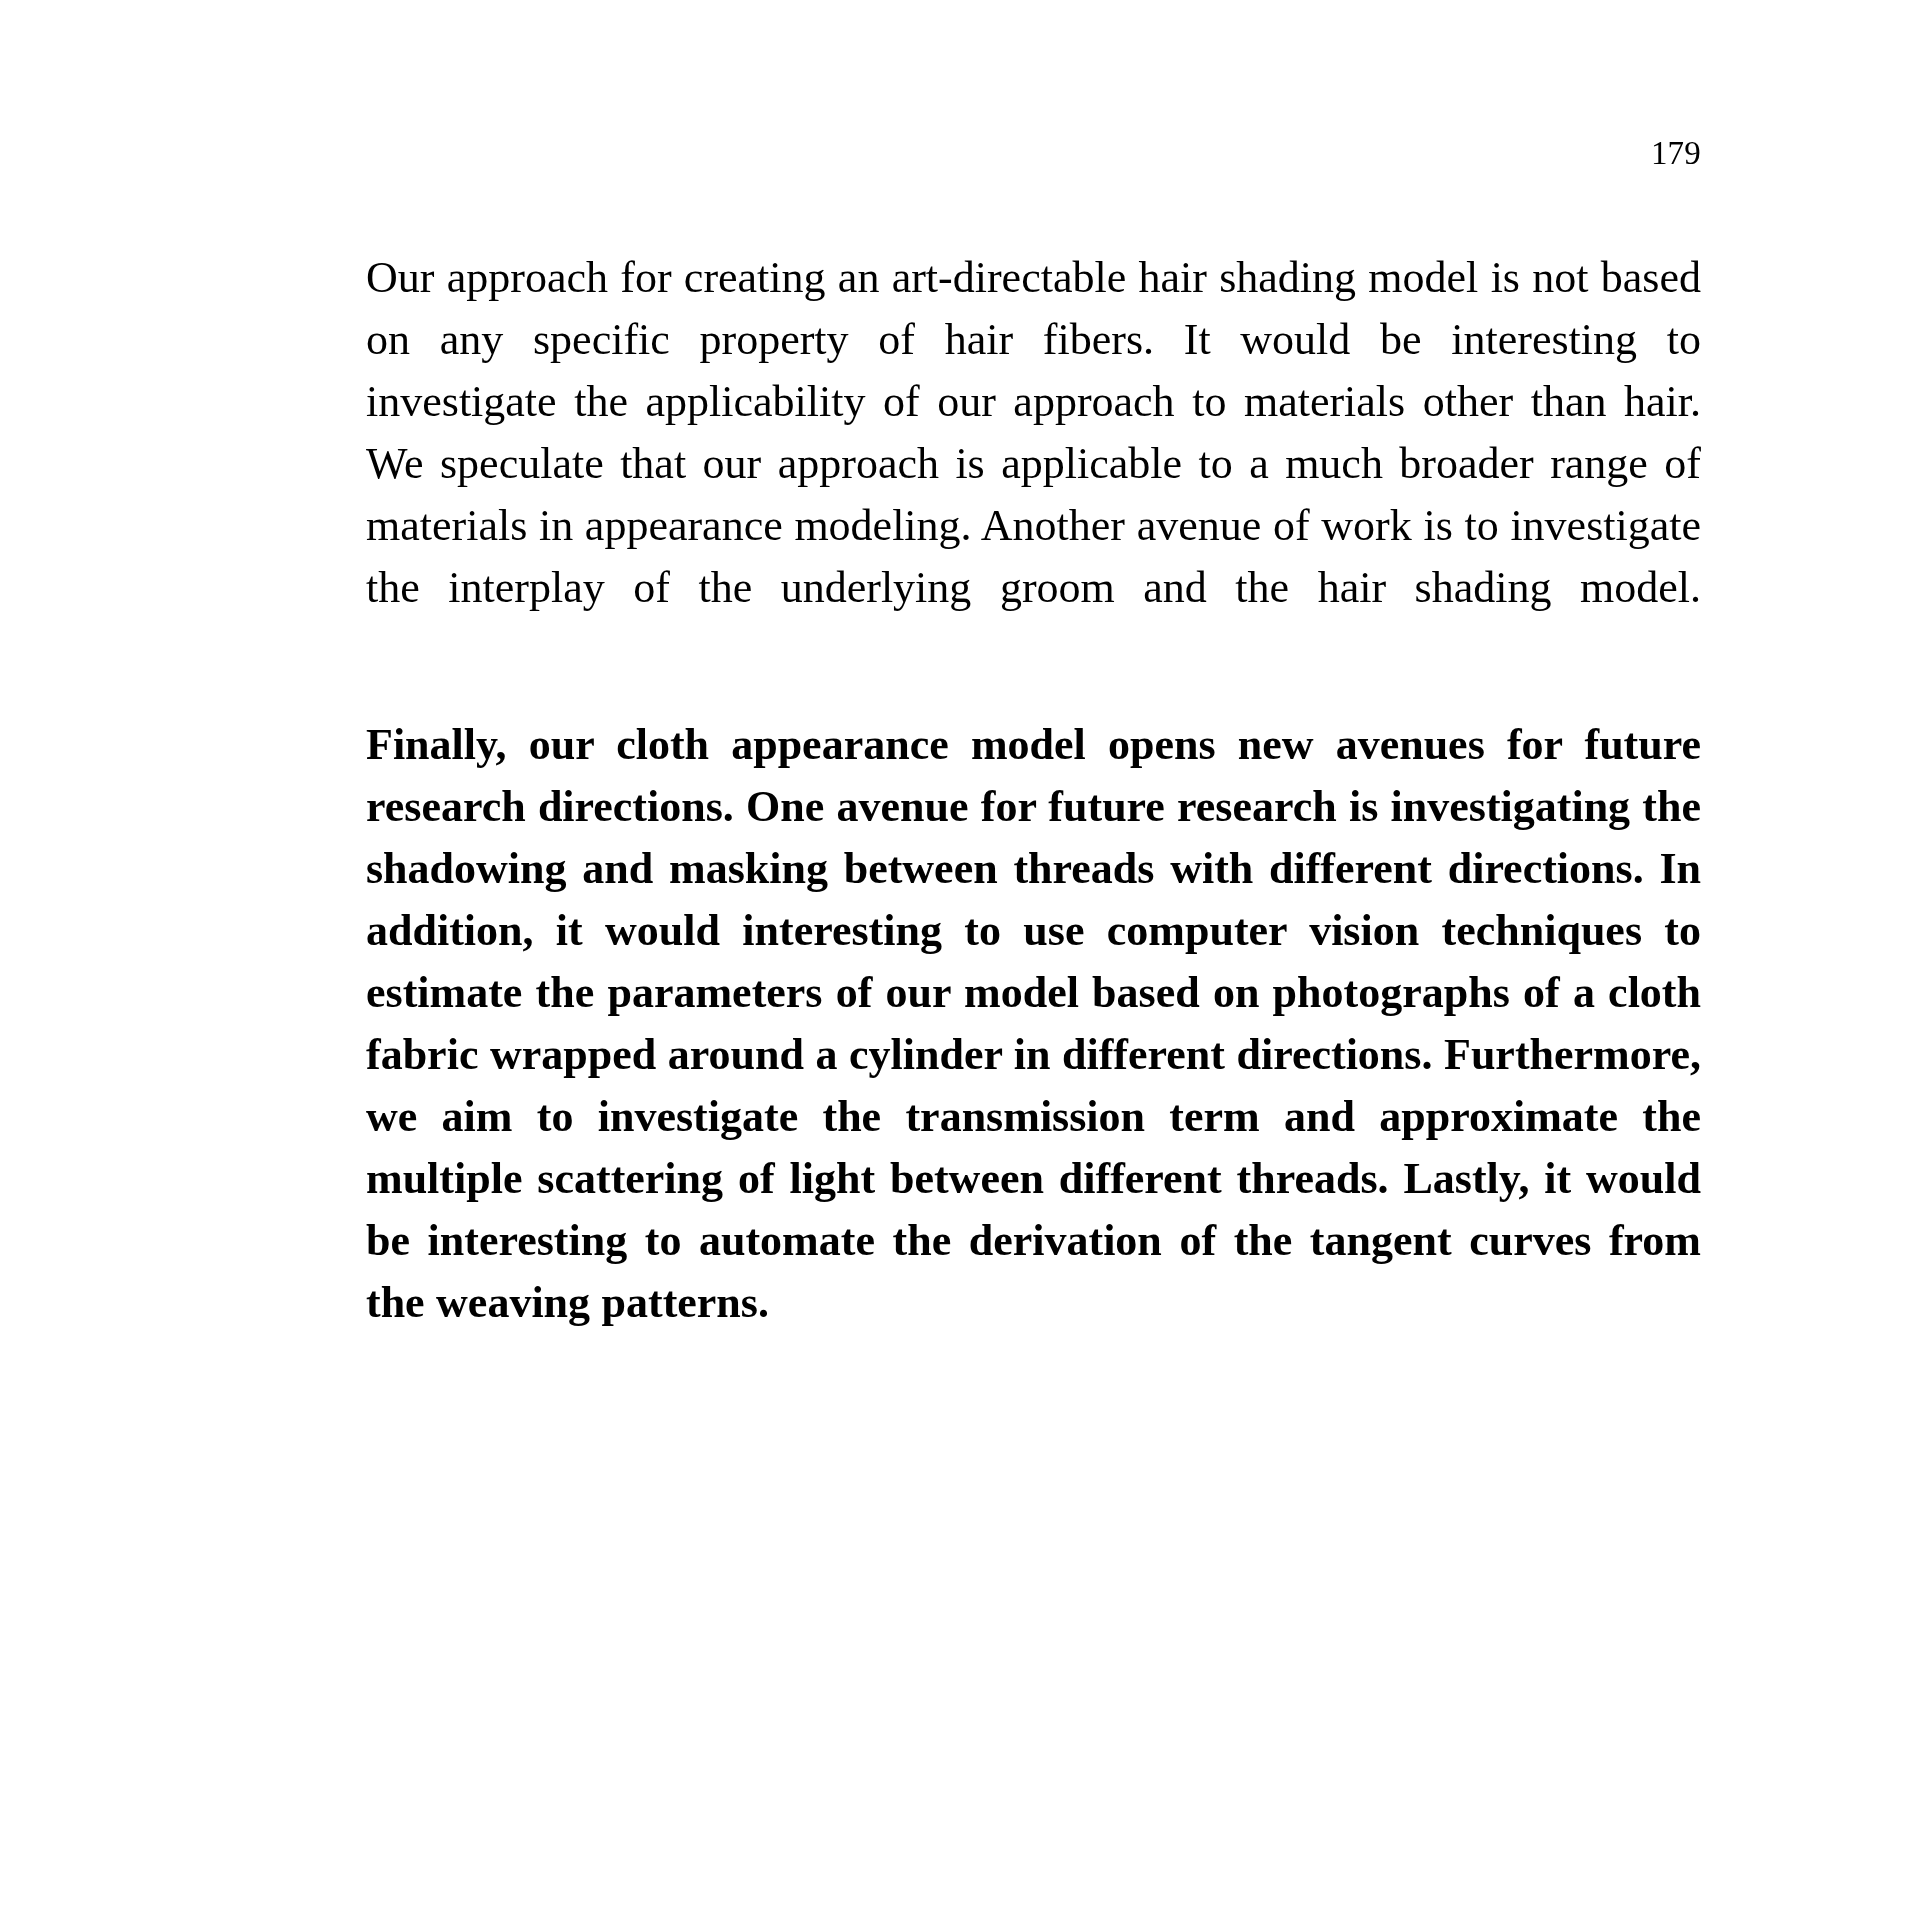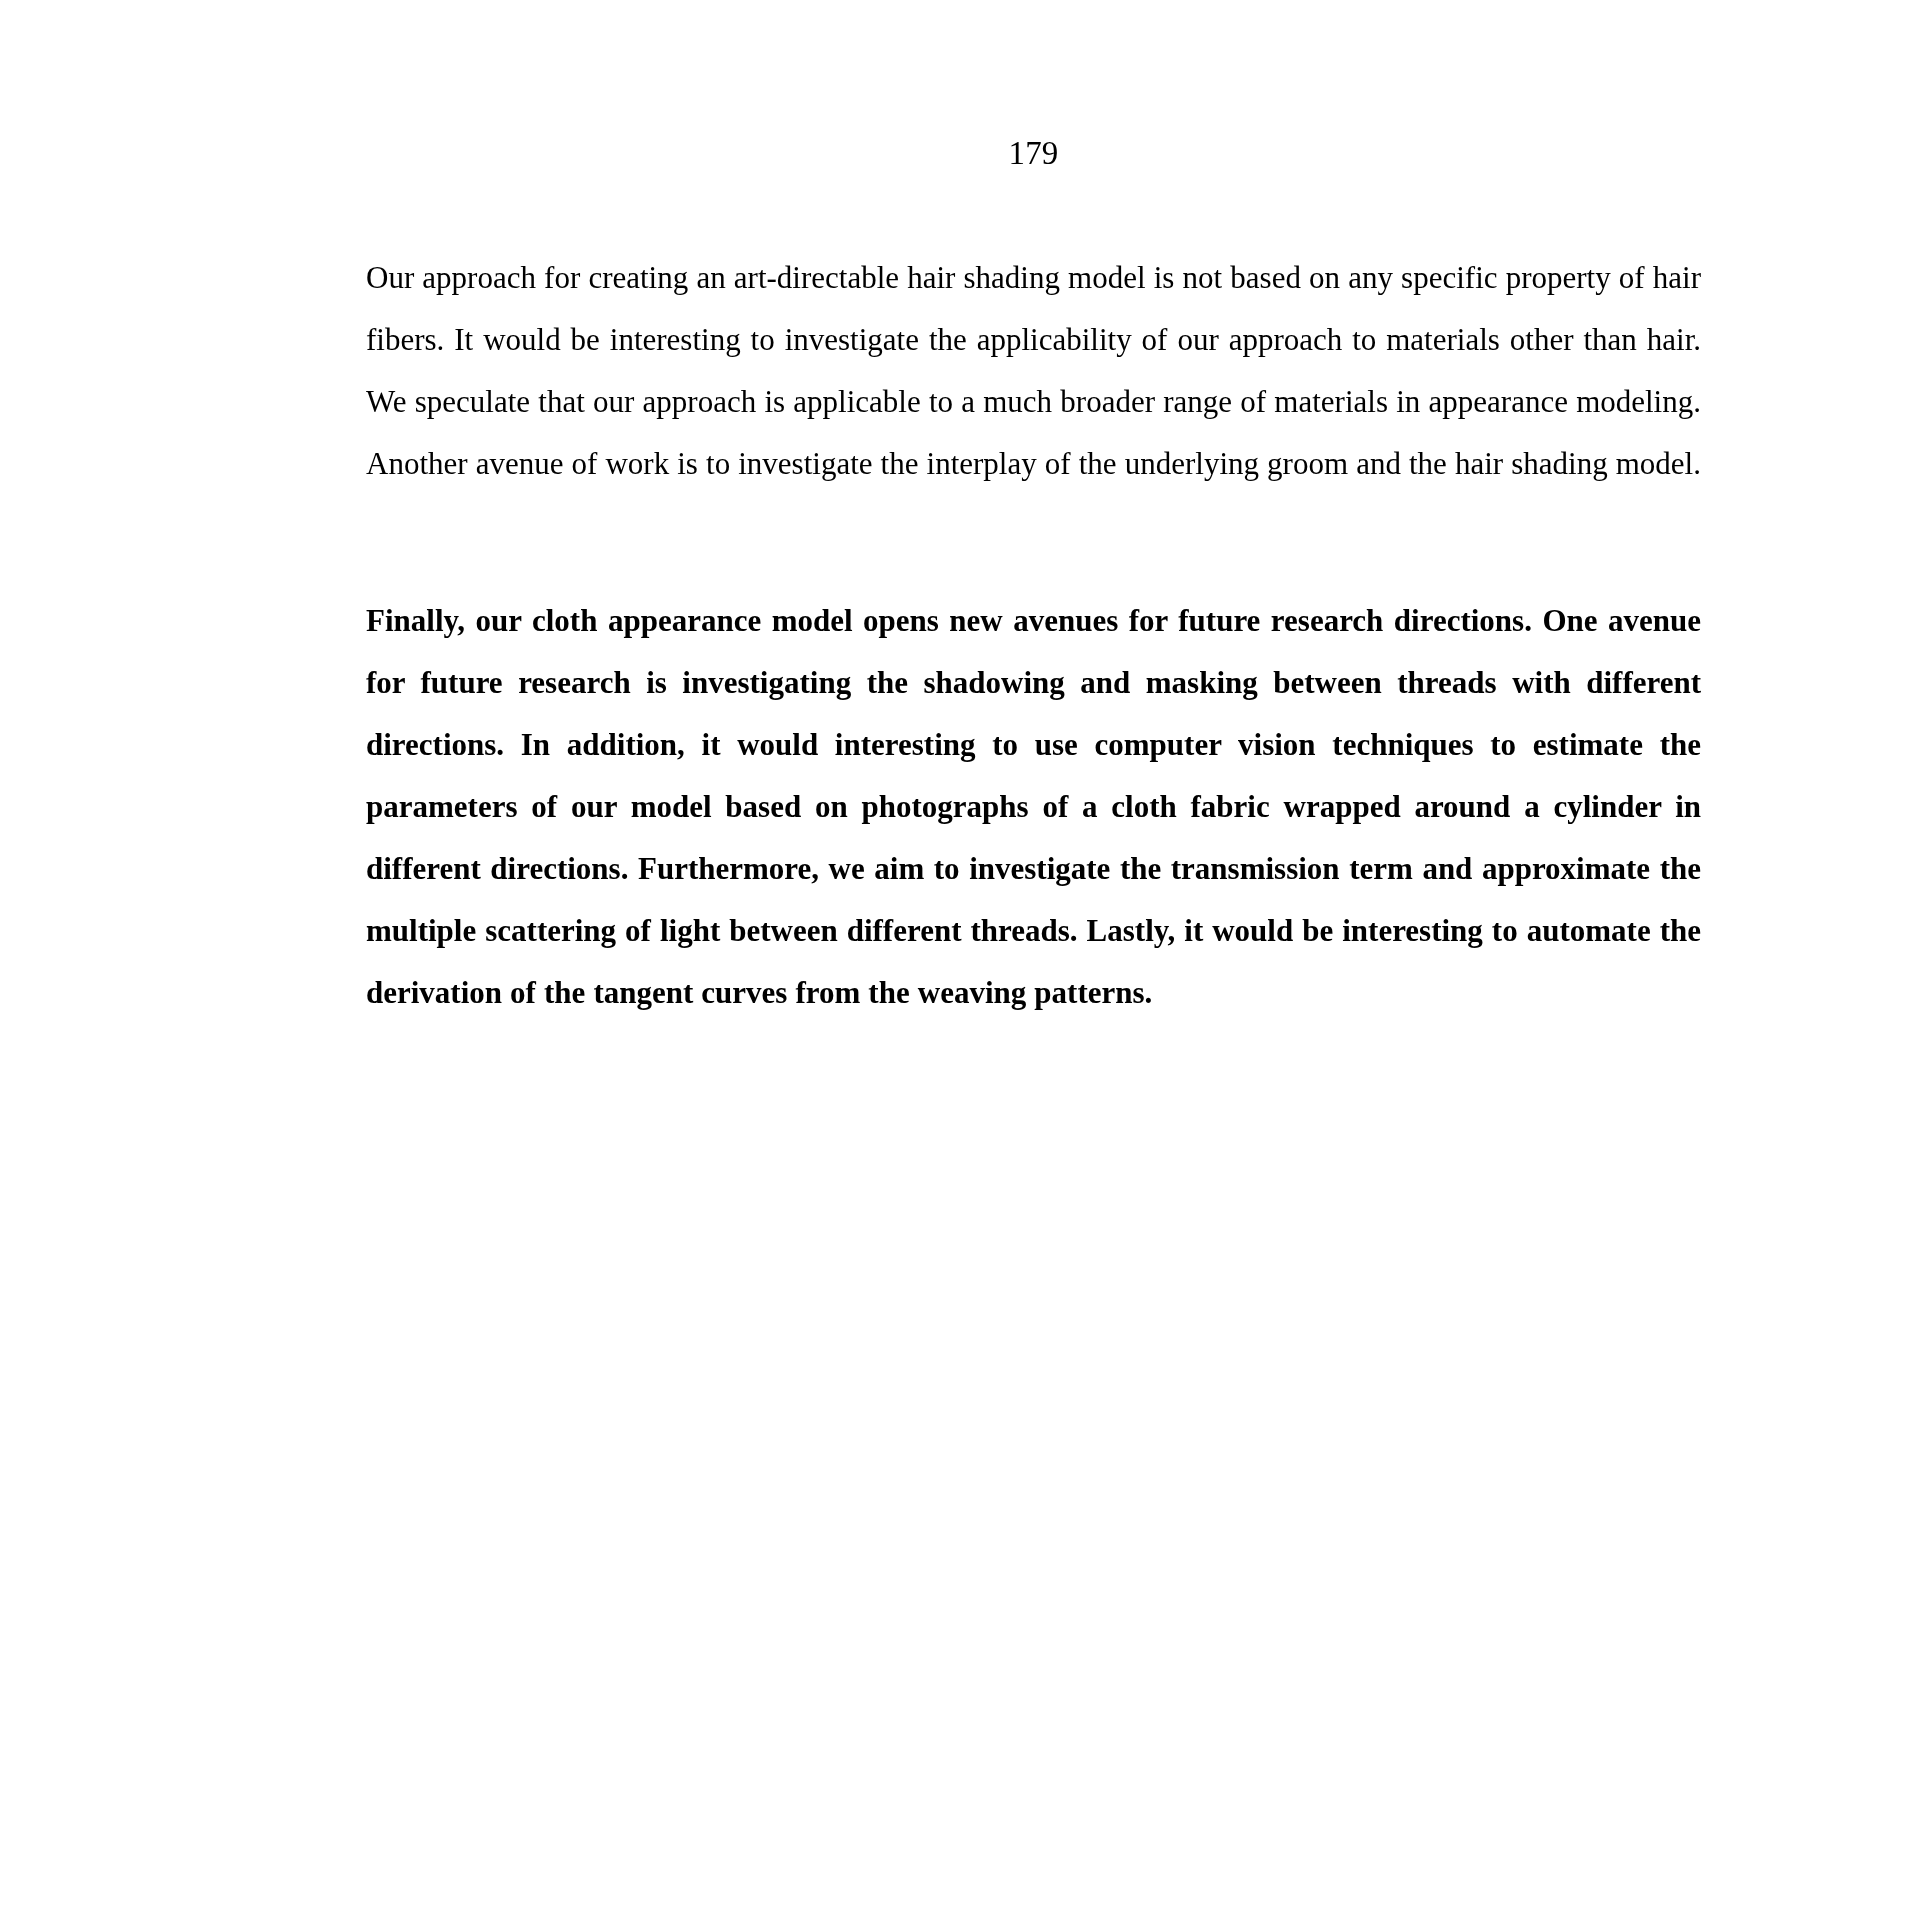--- a/index.html
+++ b/index.html
@@ -25,37 +25,37 @@
     background: #ffffff;
     overflow: hidden;
   }
 
   
   .folio {
     position: absolute;
     top: 137px;
     left: 366px;
     width: 1335px;
-    text-align: center;
+    text-align: right;
     font-size: 33px;
     line-height: 1;
     letter-spacing: 0.2px;
   }
 
   
   .textblock {
     position: absolute;
     top: 247px;
     left: 366px;
     width: 1335px;
   }
 
   p.para {
     margin: 0 0 0 0;
-    font-size: 31px;
+    font-size: 44px;
     line-height: 62px;
     text-align: justify;
     text-justify: inter-word;
     text-indent: 0;
     word-spacing: 0.01em;
     hyphens: manual;
     -webkit-hyphens: manual;
   }
 
   p.para.second {

